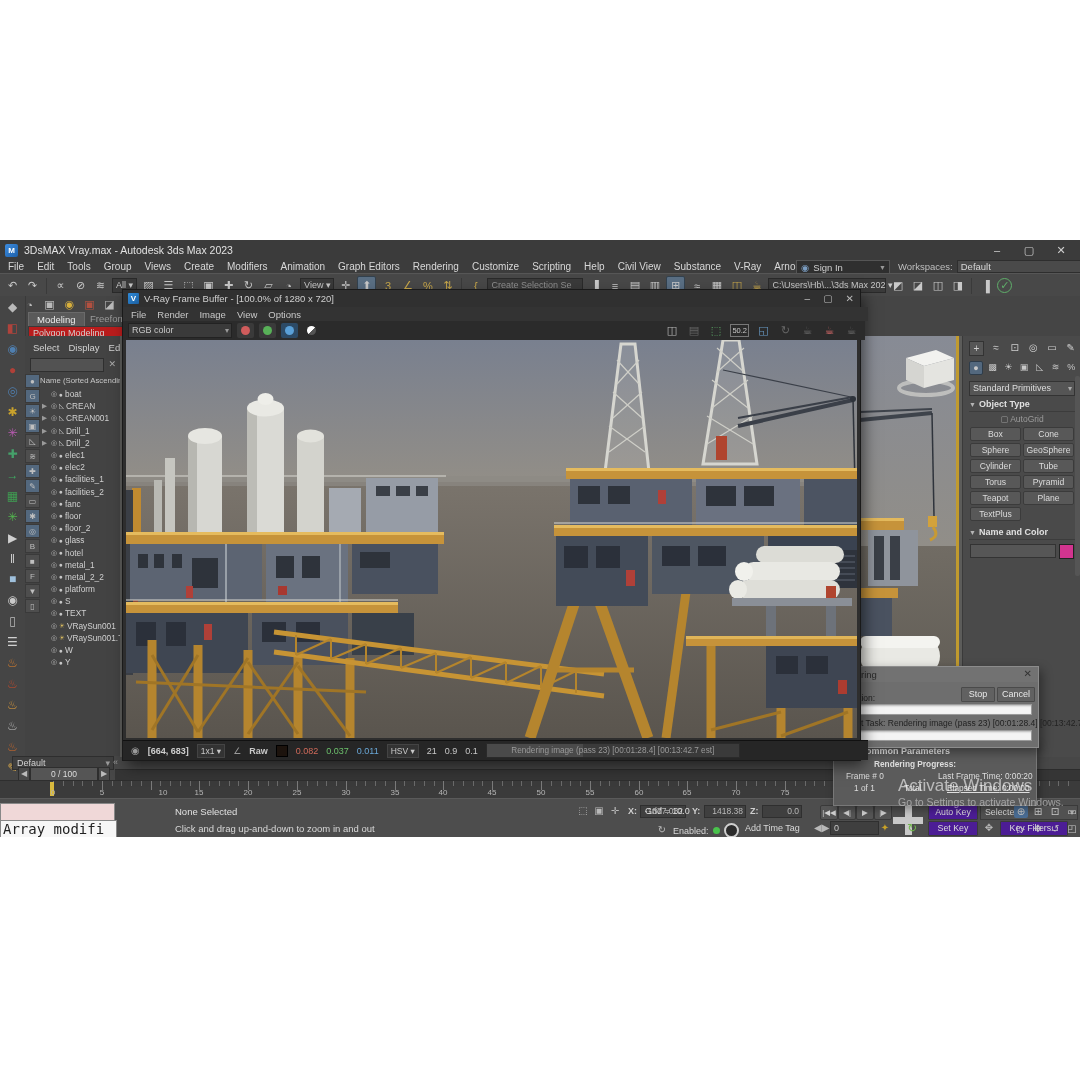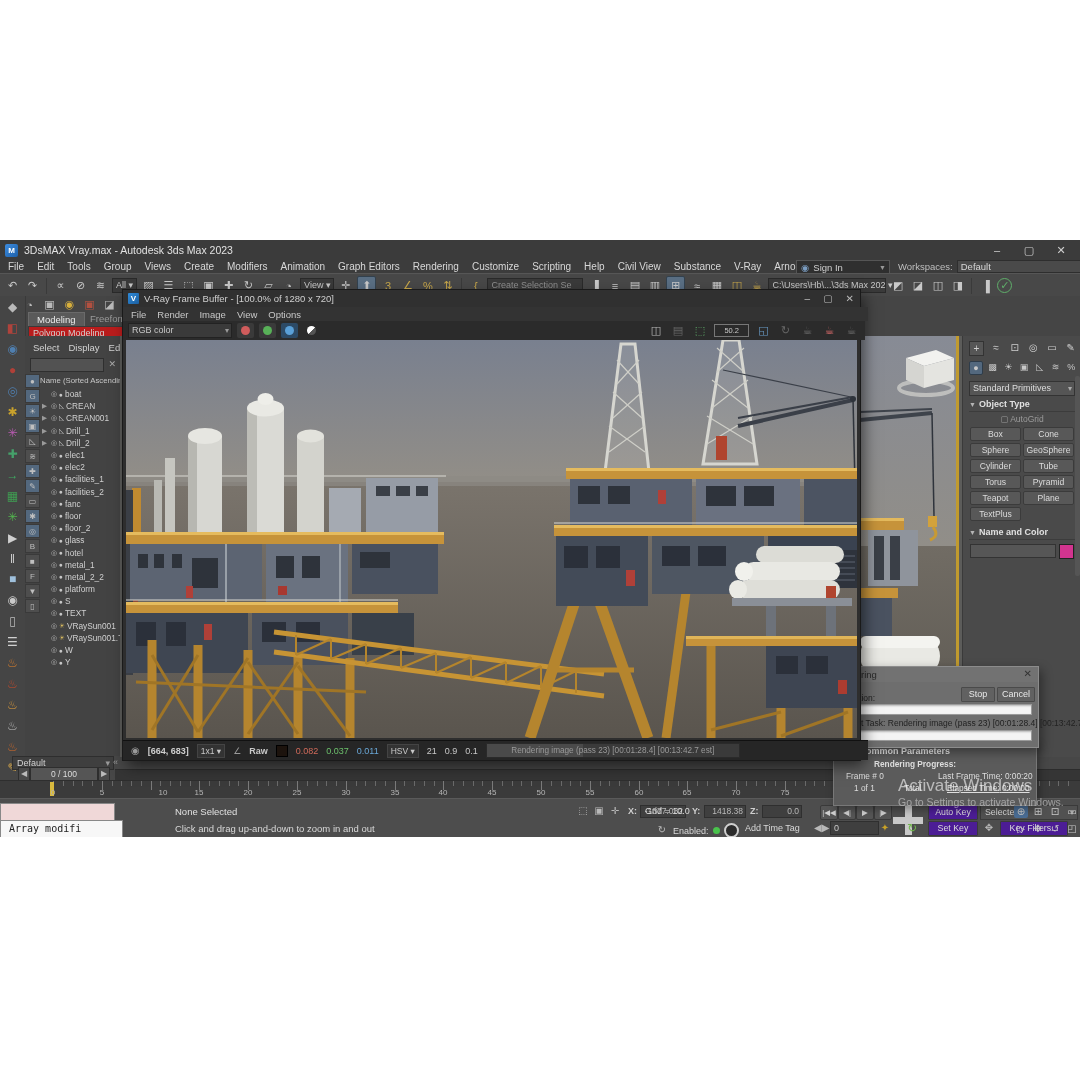--- a/index.html
+++ b/index.html
@@ -83,21 +83,21 @@
   .vmenu{position:absolute;left:0;top:17px;width:100%;height:14px;background:#333;display:flex;gap:11px;align-items:center;padding-left:8px;font-size:9.5px;color:#c8c8c8;}
   .vtool{position:absolute;left:0;top:31px;width:100%;height:19px;background:#2b2b2b;display:flex;align-items:center;gap:5px;padding-left:5px;}
   .vdd{width:96px;height:13px;background:#3a3a3a;border:1px solid #222;font-size:9px;line-height:13px;padding:0 3px;color:#c8c8c8;position:relative;}
   .vdd i{position:absolute;right:2px;font-style:normal;color:#999;font-size:8px;}
   .cbt{width:17px;height:15px;border-radius:2px;background:#3a3a3a;display:flex;align-items:center;justify-content:center;}
   .cbt.on{background:#2c4a66;}
   .dot{width:9px;height:9px;border-radius:50%;}
   .vright{position:absolute;right:6px;top:2px;display:flex;gap:7px;align-items:center;}
   .vri{width:15px;height:15px;font-size:11px;color:#b9b9b9;display:flex;align-items:center;justify-content:center;}
   .vri.dim{opacity:.4;}
-  .badge{font-size:7.5px;color:#c9c9c9;border:1px solid #777;padding:0 9px;height:11px;line-height:11px;}
+  .badge{font-size:7.5px;color:#c9c9c9;border:1px solid #777;padding:0 1px;height:11px;line-height:11px;}
   .canvas{position:absolute;left:3px;top:50px;width:731px;height:398px;background:#000;}
   .vstatus{position:absolute;left:0;bottom:0;width:100%;height:19px;background:#262626;border-top:1px solid #111;display:flex;align-items:center;gap:8px;padding-left:8px;font-size:9px;color:#c8c8c8;}
   .vs-dd{background:#333;border:1px solid #444;height:12px;line-height:12px;padding:0 3px;font-size:8.5px;}
   .sw{width:10px;height:10px;background:#1c130d;border:1px solid #000;}
   .prog{width:252px;height:13px;background:#3a3a3a;border:1px solid #2a2a2a;position:relative;overflow:hidden;}
   .prog .fill{position:absolute;left:0;top:0;height:100%;width:38%;background:#4a4a4a;}
   .prog .txt{position:absolute;left:0;top:0;width:100%;text-align:center;font-size:8.2px;line-height:13px;color:#9a9a9a;white-space:nowrap;}
   
   .rdialog{position:absolute;left:826px;top:426px;width:211px;height:80px;background:#6e6e6e;border:1px solid #8c8c8c;z-index:4;box-shadow:3px 4px 10px rgba(0,0,0,.4);color:#1d1d1d;}
   .rdtitle{height:15px;font-size:9.5px;line-height:15px;padding-left:6px;color:#2a2a2a;background:#727272;}
@@ -118,21 +118,21 @@
   .tarr{width:10px;height:12px;background:#4a4a4a;border:1px solid #2e2e2e;color:#bbb;font-size:8px;line-height:12px;text-align:center;}
   .tval{width:66px;height:12px;background:#555;border:1px solid #2e2e2e;font-size:8.5px;line-height:12px;text-align:center;color:#ddd;}
   .ruler{position:absolute;left:0;top:540px;width:100%;height:18px;background:#3b3b3b;border-top:1px solid #2e2e2e;border-bottom:1px solid #2a2a2a;z-index:2;}
   .tmarks{position:absolute;left:53px;top:0;right:10px;height:5px;background:repeating-linear-gradient(90deg,#6a6a6a 0 1px,transparent 1px 9.76px);}
   .tmarks2{position:absolute;left:53px;top:0;right:10px;height:9px;background:repeating-linear-gradient(90deg,#7a7a7a 0 1px,transparent 1px 48.8px);}
   .tick{position:absolute;top:7px;transform:translateX(-50%);font-size:8px;color:#b5b5b5;}
   .fr0{position:absolute;left:50px;top:1px;width:4px;height:14px;background:#d8b93e;}
   
   .statusbar{position:absolute;left:0;top:558px;width:100%;height:39px;background:#4d4d4d;border-top:1px solid #5a5a5a;z-index:2;font-size:9.5px;}
   .listener-pink{position:absolute;left:0;top:4px;width:113px;height:16px;background:#f0d8d8;border:1px solid #888;}
-  .listener-white{position:absolute;left:0;top:21px;width:113px;height:16px;background:#f7f7f7;border:1px solid #888;font-family:"DejaVu Sans Mono",monospace;font-size:10px;color:#222;line-height:16px;padding-left:8px;overflow:hidden;white-space:nowrap;}
+  .listener-white{position:absolute;left:0;top:21px;width:113px;height:16px;background:#f7f7f7;border:1px solid #888;font-family:"DejaVu Sans Mono",monospace;font-size:14px;color:#222;line-height:16px;padding-left:2px;overflow:hidden;white-space:nowrap;}
   .prompt1{position:absolute;left:175px;top:7px;color:#e0e0e0;}
   .prompt2{position:absolute;left:175px;top:24px;color:#d8d8d8;}
   .mico{position:absolute;width:14px;height:13px;color:#b9b9b9;font-size:10px;text-align:center;}
   .clabel{position:absolute;top:7px;color:#cfcfcf;font-size:9px;font-weight:bold;}
   .cfield{position:absolute;top:6px;height:11px;background:#3f3f3f;border:1px solid #2f2f2f;font-size:8.5px;color:#b9b9b9;line-height:11px;text-align:right;padding-right:2px;}
   .gridlbl{position:absolute;left:645px;top:7px;color:#dcdcdc;font-size:9px;}
   .en{position:absolute;left:655px;top:24px;color:#d8d8d8;font-size:9px;display:flex;gap:4px;align-items:center;}
   .gdot{width:7px;height:7px;border-radius:50%;background:#49c24c;}
   .tgl{width:11px;height:11px;border-radius:50%;background:#2b2b2b;border:2px solid #cfcfcf;}
   .att{position:absolute;left:745px;top:24px;color:#d8d8d8;font-size:9px;text-align:right;}

